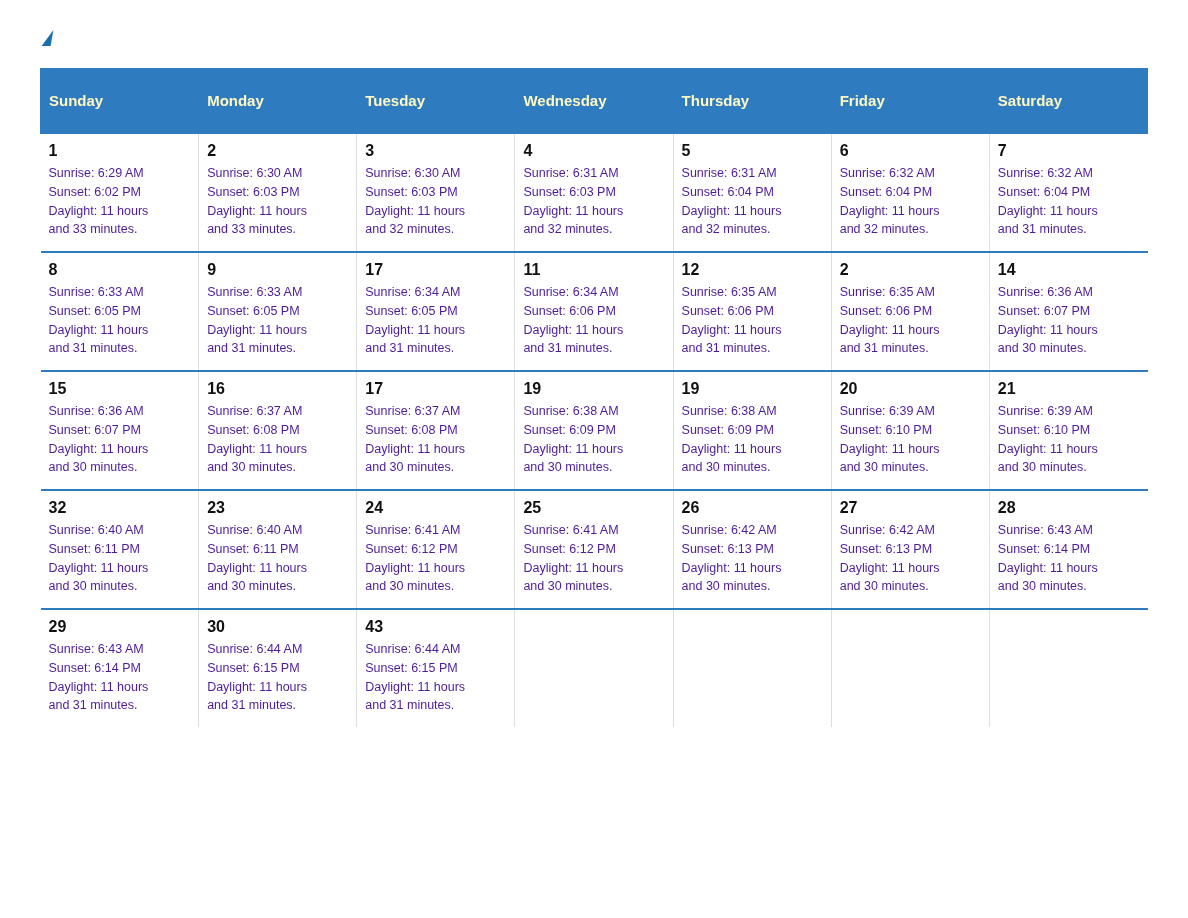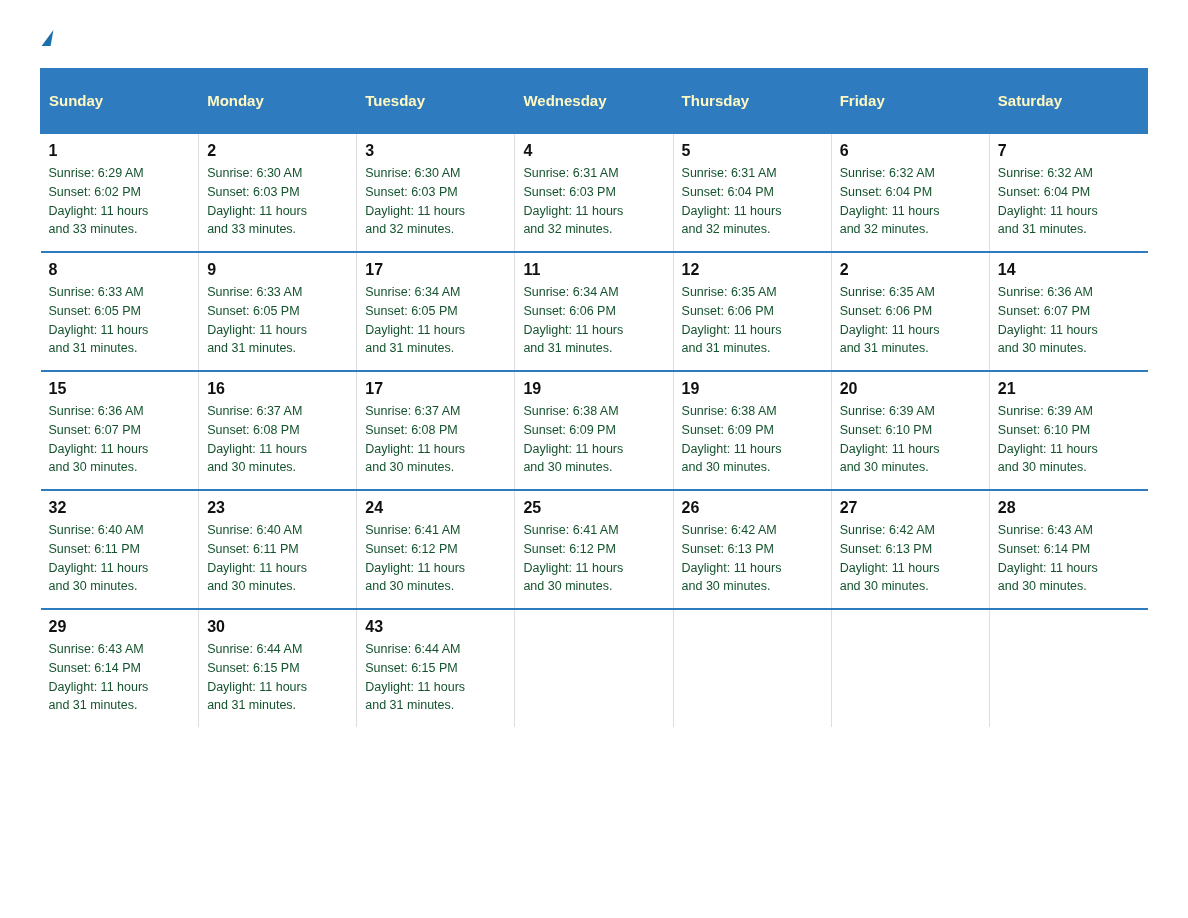--- a/index.html
+++ b/index.html
@@ -67,21 +67,21 @@
       border-right: none;
     }
     .day-num {
       font-size: 16px;
       font-weight: bold;
       color: #111;
       margin-bottom: 4px;
     }
     .day-info {
       font-size: 12.5px;
-      color: #14532d;
+      color: #4c1d95;
       line-height: 1.5;
     }
     .logo-line1 {
       display: flex;
       align-items: center;
       font-size: 24px;
       font-weight: bold;
       color: #333;
     }
     .logo-blue {

